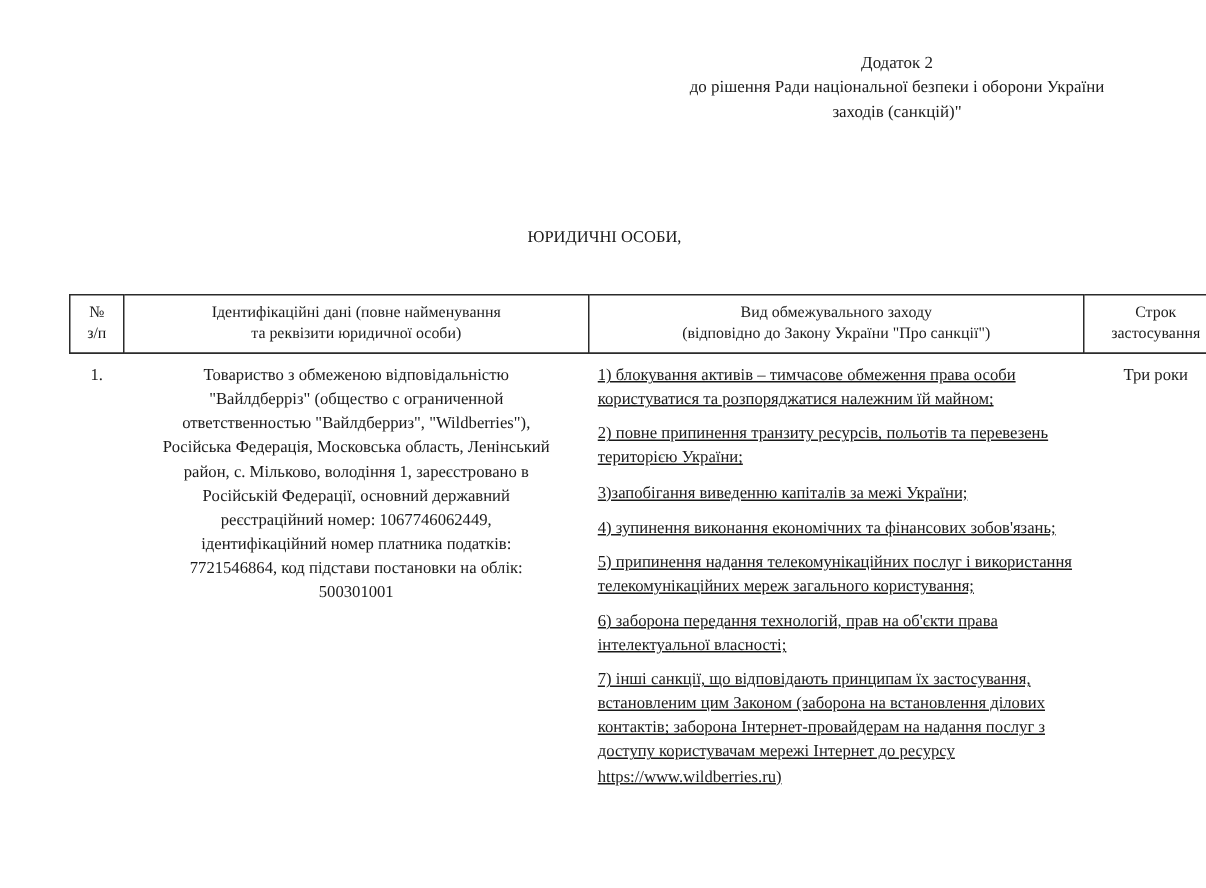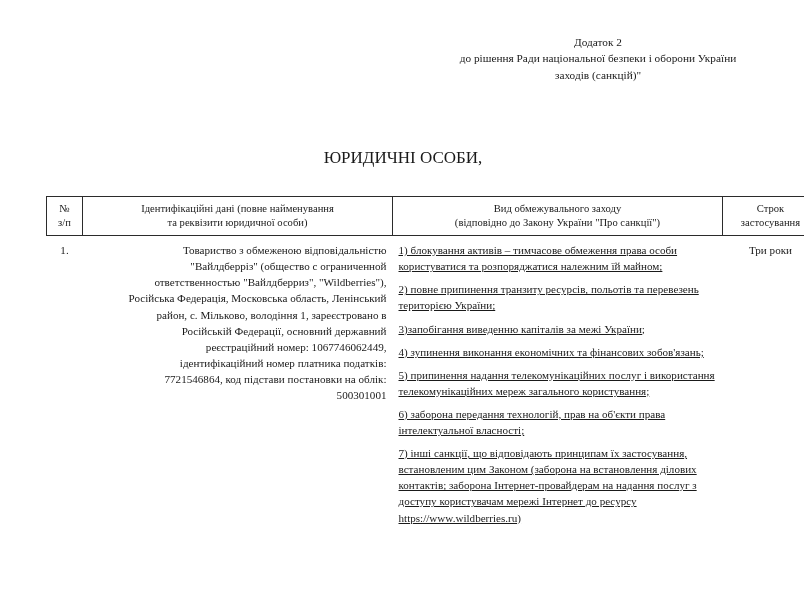--- a/index.html
+++ b/index.html
@@ -38,21 +38,21 @@
     white-space: nowrap;
   }
 
   
   .doc-title {
     position: absolute;
     left: 46px;
     top: 150px;
     width: 714px;
     text-align: center;
-    font-size: 17px;
+    font-size: 11px;
     line-height: 16.2px;
   }
   .doc-title .t1 { display: block; }
   .doc-title .t2 { display: block; }
 
   
   .table-wrap {
     position: absolute;
     left: 46px;
     top: 196px;
@@ -84,21 +84,21 @@
   .col-meas  { width: 330px; }
   .col-term  { width: 96px; }
 
   td.cell-num {
     text-align: center;
     padding-top: 7px;
     padding-left: 0;
     padding-right: 0;
   }
   td.cell-ident {
-    text-align: right;
+    text-align: center;
     padding-left: 14px;
     padding-right: 2px;
   }
   td.cell-meas {
     text-align: left;
     padding-left: 10px;
     padding-right: 6px;
   }
   td.cell-term {
     text-align: center;

